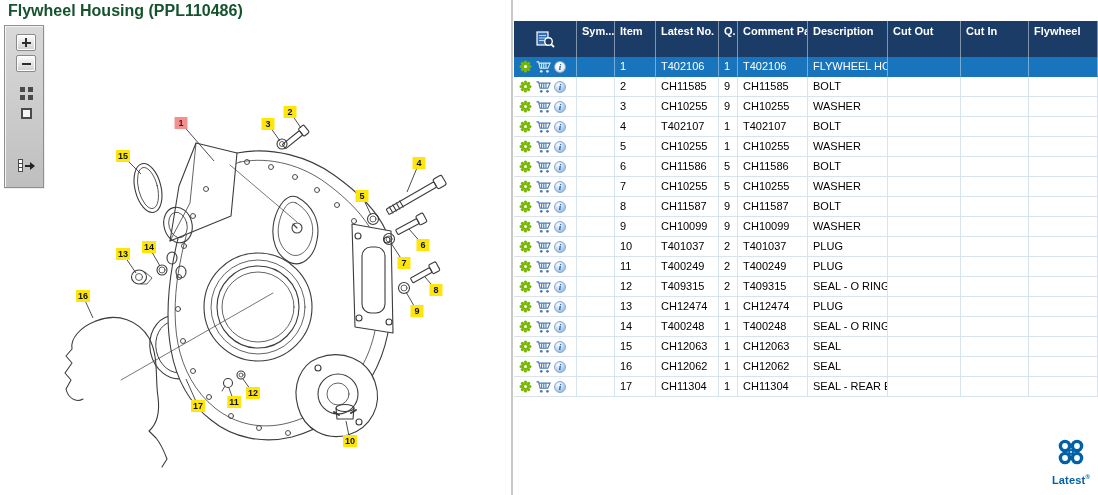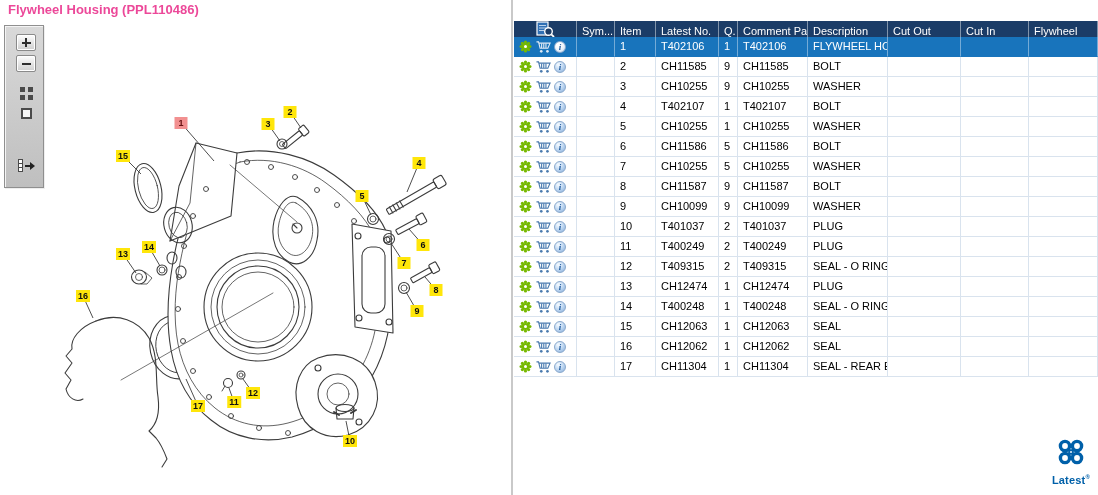--- a/index.html
+++ b/index.html
@@ -2,21 +2,21 @@
 <html><head>
 <meta charset="utf-8">
 <style>
   html,body{margin:0;padding:0;}
   body{
     width:1098px;height:495px;position:relative;overflow:hidden;
     background:#fff;font-family:"Liberation Sans","DejaVu Sans",sans-serif;
     -webkit-font-smoothing:antialiased;
   }
   
-  .page-title{position:absolute;left:8px;top:2px;font-size:13px;font-weight:bold;color:#ec4899;}
+  .page-title{position:absolute;left:8px;top:2px;font-size:16px;font-weight:bold;color:#14532d;}
 
   
   .toolbar{
     position:absolute;left:4px;top:25px;width:40px;height:163px;
     background:linear-gradient(180deg,#d9d9d9,#bfbfbf);
     border:1px solid #8f8f8f;box-shadow:inset 1px 1px 0 #f4f4f4, 1px 1px 0 #eee;
     box-sizing:border-box;
   }
   .tb-btn{position:absolute;left:11px;width:20px;height:17px;border:0;padding:0;cursor:pointer;
     background:linear-gradient(#fdfdfd,#cfcfcf);border:1px solid #8a8a8a;border-radius:2px;
@@ -50,21 +50,21 @@
     position:absolute;min-width:9px;height:12px;padding:0 2px;z-index:3;
     background:#ffe60a;color:#111;font-size:9px;line-height:12px;font-weight:600;
     text-align:center;transform:translate(-50%,-50%);cursor:pointer;
   }
   .callout.hl{background:#f29090;color:#611;}
 
   
   .parts-table{position:absolute;left:514px;top:21px;width:584px;font-size:11px;}
   .grid-row{display:grid;grid-template-columns:63px 38px 41px 63px 19px 70px 80px 73px 68px 69px;}
   .thead .hcell{
-    background:#1b3c67;color:#fff;font-weight:400;height:16px;line-height:20px;
+    background:#1b3c67;color:#fff;font-weight:700;height:36px;line-height:20px;
     padding-left:5px;box-sizing:border-box;border-right:1px solid rgba(255,255,255,.45);
     white-space:nowrap;overflow:hidden;cursor:default;
   }
   .thead .hcell.c0{display:flex;align-items:center;justify-content:center;padding-left:0;}
   .trow .cell{
     height:20px;line-height:19px;padding-left:5px;box-sizing:border-box;color:#000;
     border-right:1px solid #d9e3ee;border-bottom:1px solid #d9e3ee;
     white-space:nowrap;overflow:hidden;background:#fff;
   }
   .trow .cell.icons{display:flex;align-items:center;gap:3px;padding-left:4px;}

